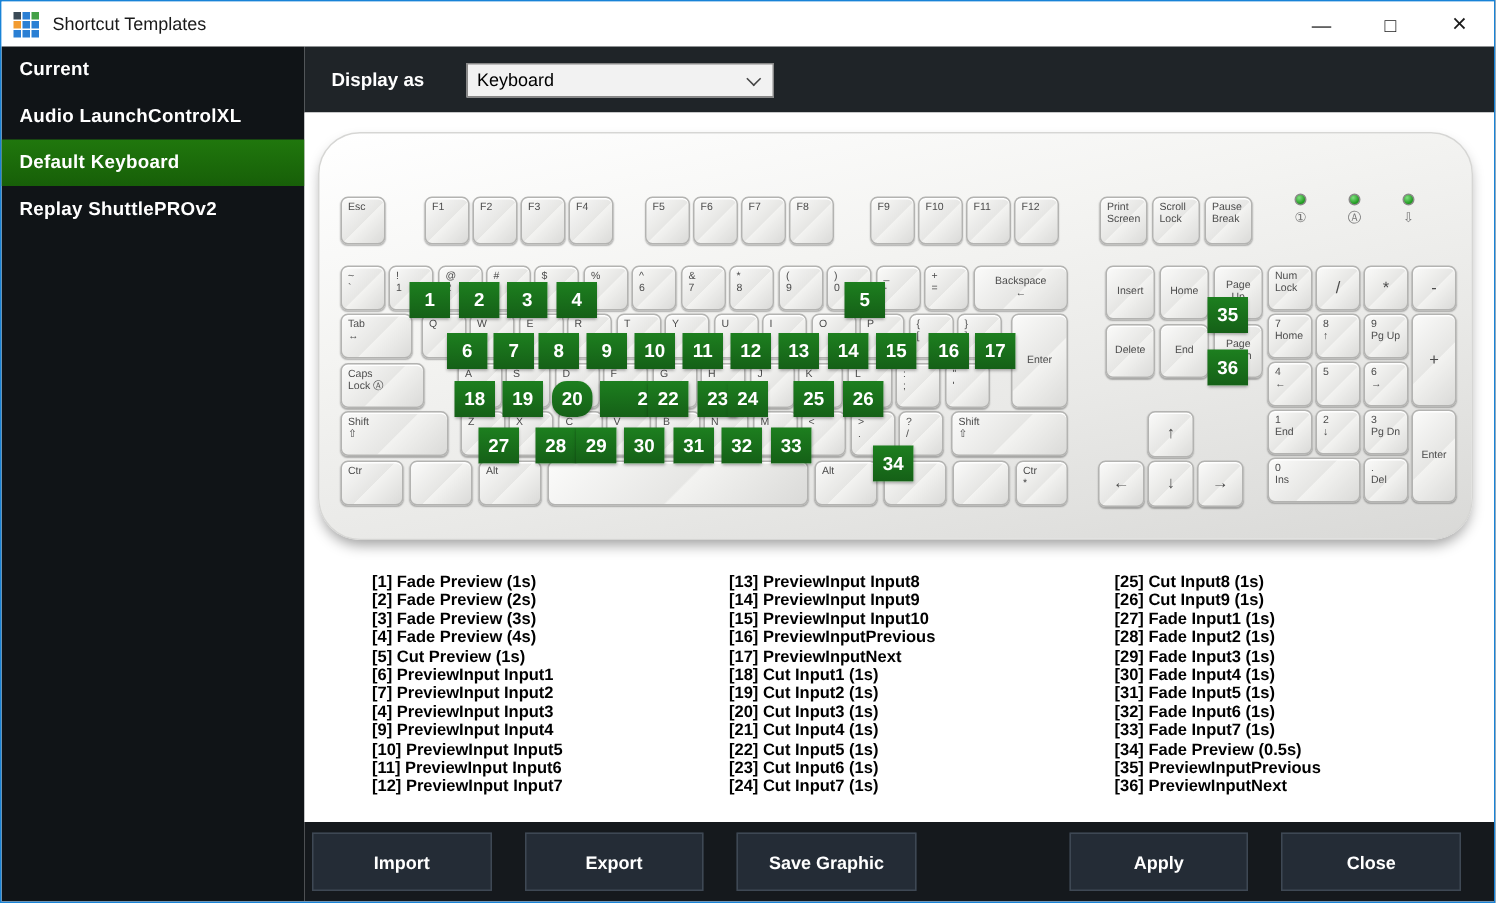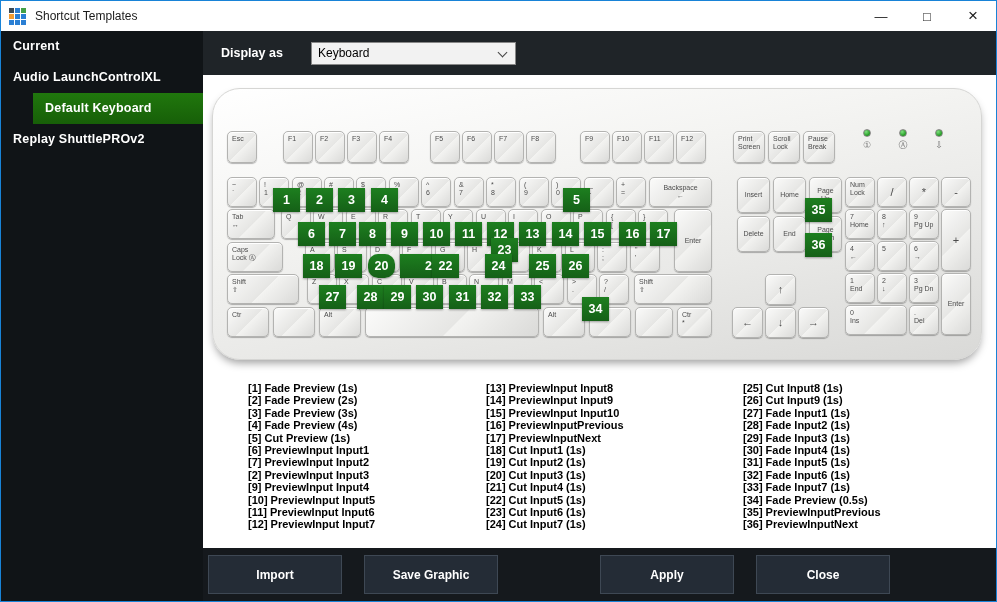--- a/index.html
+++ b/index.html
@@ -14,21 +14,21 @@
   .icon-grid { width: 17px; height: 17px; display: grid; grid-template-columns: repeat(3,1fr); gap: 1px; margin-right: 9px; }
   .icon-grid span { display: block; }
   .title-text { font-size: 12px; color: #1a1a1a; }
   .win-controls { margin-left: auto; display: flex; height: 100%; }
   .win-btn { width: 46px; height: 100%; display: flex; align-items: center; justify-content: center; font-size: 13px; color: #1a1a1a; cursor: default; }
   .win-btn.close { font-size: 17px; }
   
   .body-row { flex: 1; display: flex; min-height: 0; }
   .sidebar { width: 202px; flex: none; background: #101417; }
   .side-item { height: 31px; line-height: 31px; padding-left: 12px; color: #fff; font-weight: bold; font-size: 12.5px; letter-spacing: .2px; cursor: default; }
-  .side-item.sel { background: linear-gradient(180deg, #20770d 0%, #175f08 100%); margin-left: 32px; }
+  .side-item.sel { background: linear-gradient(180deg, #20770d 0%, #175f08 100%); }
   .main { flex: 1; display: flex; flex-direction: column; min-width: 0; }
   
   .topbar { height: 44px; flex: none; background: #1f2428; display: flex; align-items: center; }
   .display-as-label { color: #fff; font-weight: bold; font-size: 12.5px; margin-left: 18px; width: 70px; }
   .dropdown { margin-left: 20px; width: 205px; height: 23px; background: #f2f2f2; border: 1px solid #888;
     display: flex; align-items: center; padding: 0 6px; font-size: 12px; color: #000; position: relative; cursor: default; }
   .chev { position: absolute; right: 9px; top: 6px; width: 7px; height: 7px; border-right: 1.6px solid #444; border-bottom: 1.6px solid #444; transform: rotate(45deg); }
   
   .content { flex: 1; background: #fff; position: relative; overflow: hidden; }
   .kbd {
@@ -478,21 +478,21 @@
             <div class="badge" style="left: 306px; top: 133px;">13</div>
             <div class="badge" style="left: 339px; top: 133px;">14</div>
             <div class="badge" style="left: 371px; top: 133px;">15</div>
             <div class="badge" style="left: 406px; top: 133px;">16</div>
             <div class="badge" style="left: 437px; top: 133px;">17</div>
             <div class="badge" style="left: 90px; top: 165px;">18</div>
             <div class="badge" style="left: 122px; top: 165px;">19</div>
             <div class="badge" style="left: 155px; top: 165px; border-radius: 10px;">20</div>
             <div class="badge" style="left: 187px; top: 165px; padding-left: 32px;">21</div>
             <div class="badge" style="left: 219px; top: 165px;">22</div>
-            <div class="badge" style="left: 252px; top: 149px; margin-left: 26px;">23</div>
+            <div class="badge" style="left: 252px; top: 165px;">23</div>
             <div class="badge" style="left: 272px; top: 165px;">24</div>
             <div class="badge" style="left: 316px; top: 165px;">25</div>
             <div class="badge" style="left: 349px; top: 165px;">26</div>
             <div class="badge" style="left: 106px; top: 196px;">27</div>
             <div class="badge" style="left: 144px; top: 196px;">28</div>
             <div class="badge" style="left: 171px; top: 196px;">29</div>
             <div class="badge" style="left: 203px; top: 196px;">30</div>
             <div class="badge" style="left: 236px; top: 196px;">31</div>
             <div class="badge" style="left: 268px; top: 196px;">32</div>
             <div class="badge" style="left: 301px; top: 196px;">33</div>
@@ -501,21 +501,21 @@
             <div class="badge" style="left: 592px; top: 144px;">36</div>
           </div>
         <div class="shortcut-col col1">
             <div class="sline">[1] Fade Preview (1s)</div>
             <div class="sline">[2] Fade Preview (2s)</div>
             <div class="sline">[3] Fade Preview (3s)</div>
             <div class="sline">[4] Fade Preview (4s)</div>
             <div class="sline">[5] Cut Preview (1s)</div>
             <div class="sline">[6] PreviewInput Input1</div>
             <div class="sline">[7] PreviewInput Input2</div>
-            <div class="sline">[2] PreviewInput Input3</div>
+            <div class="sline">[4] PreviewInput Input3</div>
             <div class="sline">[9] PreviewInput Input4</div>
             <div class="sline">[10] PreviewInput Input5</div>
             <div class="sline">[11] PreviewInput Input6</div>
             <div class="sline">[12] PreviewInput Input7</div>
           </div>
         <div class="shortcut-col col2">
             <div class="sline">[13] PreviewInput Input8</div>
             <div class="sline">[14] PreviewInput Input9</div>
             <div class="sline">[15] PreviewInput Input10</div>
             <div class="sline">[16] PreviewInputPrevious</div>
@@ -539,20 +539,21 @@
             <div class="sline">[32] Fade Input6 (1s)</div>
             <div class="sline">[33] Fade Input7 (1s)</div>
             <div class="sline">[34] Fade Preview (0.5s)</div>
             <div class="sline">[35] PreviewInputPrevious</div>
             <div class="sline">[36] PreviewInputNext</div>
           </div>
       </div>
 
       <div class="footer">
           <button class="fbtn">Import</button>
+          <button class="fbtn">Export</button>
           <button class="fbtn">Save Graphic</button>
           <div class="fspacer"></div>
           <button class="fbtn">Apply</button>
           <button class="fbtn">Close</button>
         </div>
     </div>
   </div>
 
 </div>
 

